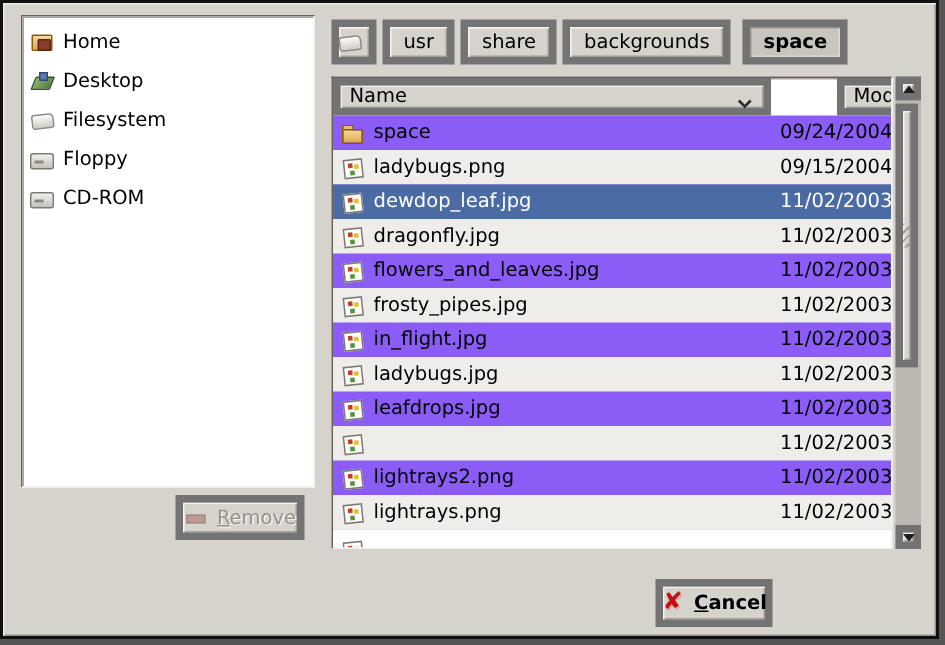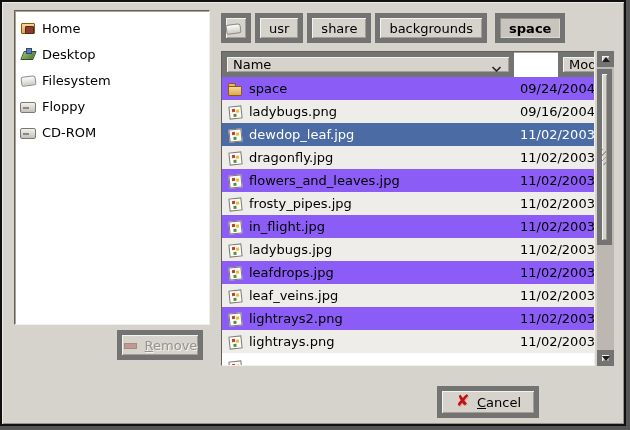--- a/index.html
+++ b/index.html
@@ -53,21 +53,21 @@
   #sb-track{flex:1;position:relative;}
   #sb-thumb{position:absolute;left:0;top:2px;width:15px;height:176px;display:flex;align-items:center;justify-content:center;}
   .grip{width:9px;height:16px;background:repeating-linear-gradient(135deg,#a29d94 0 1px,rgba(0,0,0,0) 1px 4px);}
   .arr{width:0;height:0;border-left:4px solid transparent;border-right:4px solid transparent;}
   .arr.up{border-bottom:5px solid #1c1c1c;}
   .arr.down{border-top:5px solid #1c1c1c;}
 
   
   #add-btn{position:absolute;left:13px;top:328px;width:97px;height:30px;}
   #remove-btn{position:absolute;left:115px;top:328px;width:86px;height:30px;}
-  #cancel-btn{position:absolute;left:435px;top:384px;width:102px;height:32px;}
+  #cancel-btn{position:absolute;left:435px;top:384px;width:78px;height:32px;font-weight:bold;}
   #open-btn{position:absolute;left:528px;top:384px;width:85px;height:32px;}
 
   
   .icon16{display:inline-block;position:relative;width:16px;height:16px;flex:none;}
   .folder-icon::before{content:"";position:absolute;left:1px;top:2px;width:6px;height:4px;background:#e9b96e;border:1px solid #8a5c08;border-bottom:none;border-radius:2px 2px 0 0;}
   .folder-icon::after{content:"";position:absolute;left:1px;top:5px;width:12px;height:8px;background:linear-gradient(#f5d79f,#e2a84c);border:1px solid #8a5c08;border-radius:1px;}
   .image-icon::before{content:"";position:absolute;left:2px;top:2px;width:11px;height:11px;background:#fcfcfb;border:1px solid #7d7972;transform:rotate(-6deg);}
   .image-icon::after{content:"";position:absolute;left:5px;top:5px;width:3px;height:3px;background:#c53a28;box-shadow:4px 1px 0 #e3c02c,1px 5px 0 #55903c;transform:rotate(-6deg);}
   .home-icon::before{content:"";position:absolute;left:1px;top:3px;width:12px;height:9px;background:linear-gradient(#f5d79f,#e2a84c);border:1px solid #8a5c08;border-radius:1px;}
   .home-icon::after{content:"";position:absolute;right:2px;bottom:2px;width:7px;height:6px;background:#8d3b2c;border:1px solid #59251a;border-radius:1px;}
@@ -154,21 +154,21 @@
       <span class="icon16 folder-icon"></span>
       <span class="fname">space</span>
     </span>
     <span class="fdate">09/24/2004</span>
   </div>
         <div class="row icon-only">
     <span class="cell-name">
       <span class="icon16 image-icon"></span>
       <span class="fname">ladybugs.png</span>
     </span>
-    <span class="fdate">09/16/2004</span>
+    <span class="fdate">09/15/2004</span>
   </div>
         <div class="row selected icon-only">
     <span class="cell-name">
       <span class="icon16 image-icon"></span>
       <span class="fname">dewdop_leaf.jpg</span>
     </span>
     <span class="fdate">11/02/2003</span>
   </div>
         <div class="row icon-only">
     <span class="cell-name">
@@ -208,21 +208,20 @@
         <div class="row icon-only">
     <span class="cell-name">
       <span class="icon16 image-icon"></span>
       <span class="fname">leafdrops.jpg</span>
     </span>
     <span class="fdate">11/02/2003</span>
   </div>
         <div class="row icon-only">
     <span class="cell-name">
       <span class="icon16 image-icon"></span>
-      <span class="fname">leaf_veins.jpg</span>
     </span>
     <span class="fdate">11/02/2003</span>
   </div>
         <div class="row icon-only">
     <span class="cell-name">
       <span class="icon16 image-icon"></span>
       <span class="fname">lightrays2.png</span>
     </span>
     <span class="fdate">11/02/2003</span>
   </div>

